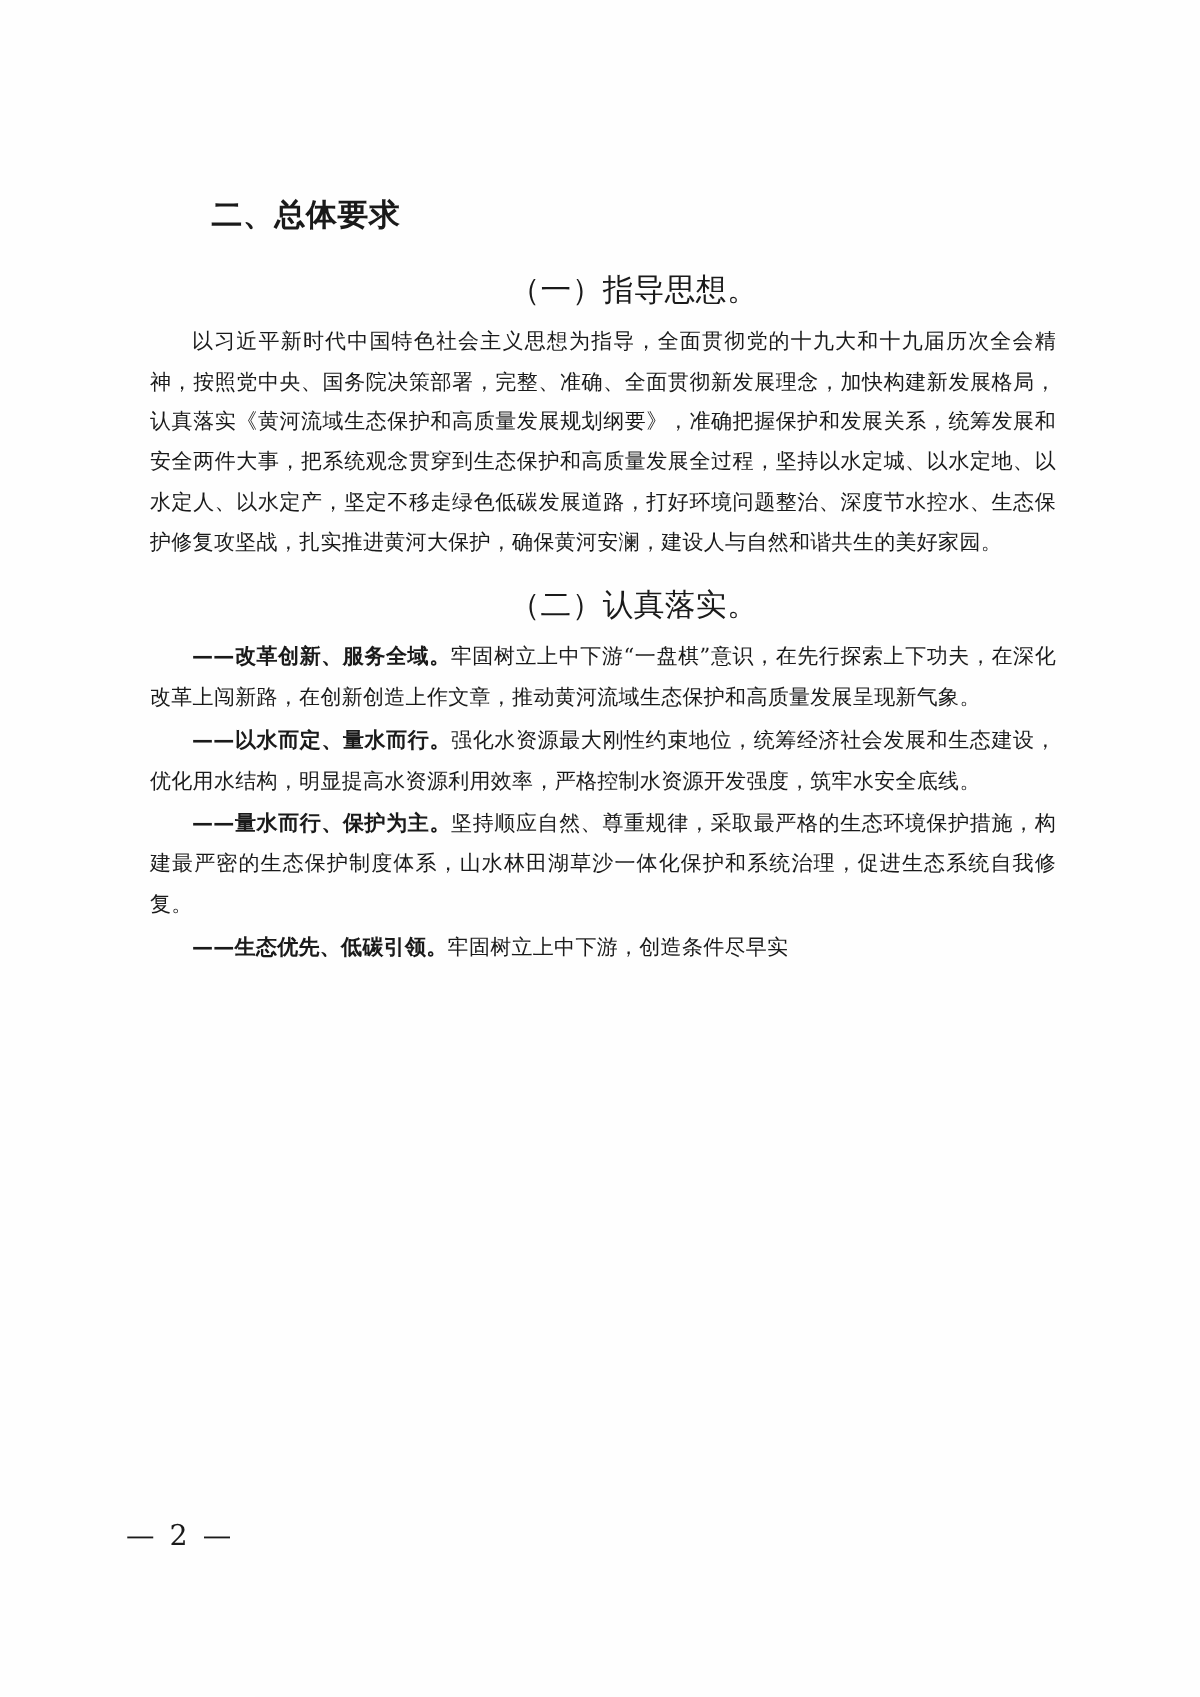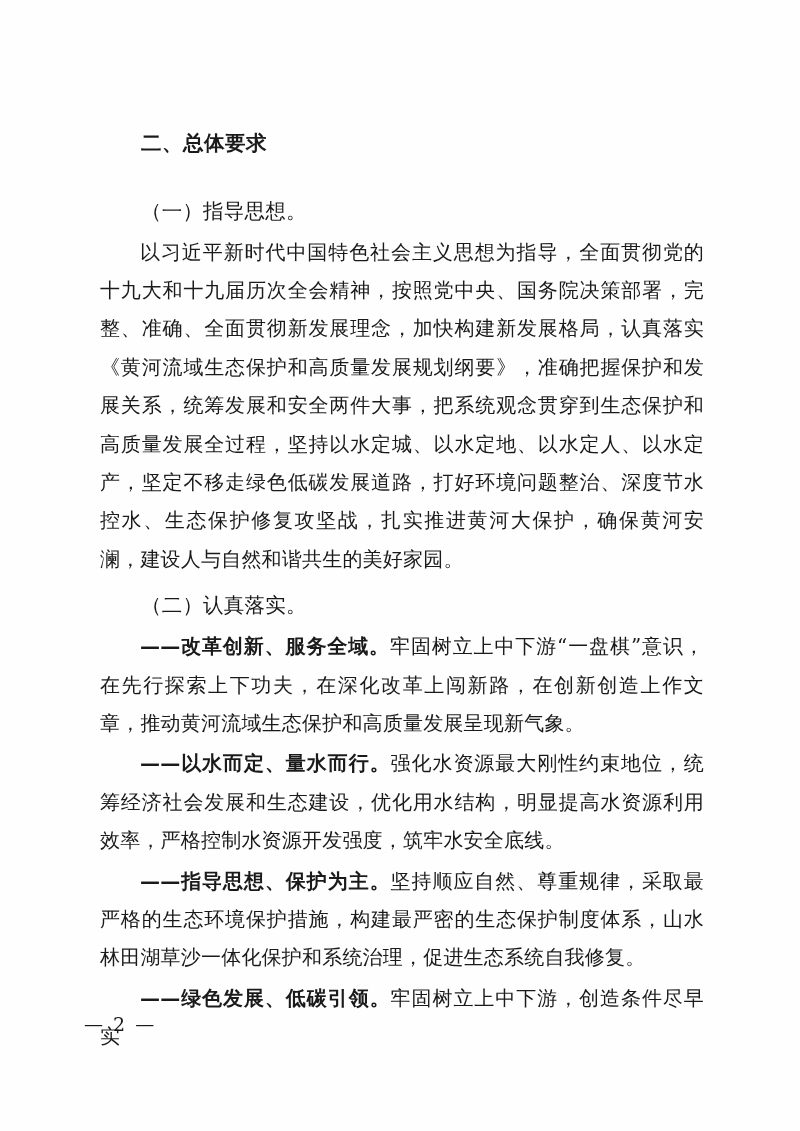--- a/index.html
+++ b/index.html
@@ -26,33 +26,34 @@
     padding: 128px 96px 0 100px;
   }
   .doc-body {
     width: 604px;
   }
   .heading {
     font-size: 20.5px;
     font-weight: bold;
     letter-spacing: 0.5px;
     line-height: 1.55;
-    margin: 0 0 32px 0;
+    margin: 0 0 14px 0;
     text-indent: 2em;
     font-family: "DejaVu Sans", "Liberation Sans", sans-serif;
   }
   .subheading {
     font-size: 20.5px;
     line-height: 1.9;
     margin: 0 0 2px 0;
     text-indent: 2em;
     letter-spacing: 0.2px;
+    text-align: center;
   }
   p.para {
-    font-size: 20px;
+    font-size: 14px;
     line-height: 1.92;
     margin: 0 0 2px 0;
     text-indent: 2em;
     text-align: justify;
     text-justify: inter-ideograph;
     letter-spacing: 0.2px;
   }
   p.para.dashed {
     text-indent: 2em;
   }
@@ -84,20 +85,20 @@
     <p class="para">以习近平新时代中国特色社会主义思想为指导，全面贯彻党的十九大和十九届历次全会精神，按照党中央、国务院决策部署，完整、准确、全面贯彻新发展理念，加快构建新发展格局，认真落实《黄河流域生态保护和高质量发展规划纲要》，准确把握保护和发展关系，统筹发展和安全两件大事，把系统观念贯穿到生态保护和高质量发展全过程，坚持以水定城、以水定地、以水定人、以水定产，坚定不移走绿色低碳发展道路，打好环境问题整治、深度节水控水、生态保护修复攻坚战，扎实推进黄河大保护，确保黄河安澜，建设人与自然和谐共生的美好家园。</p>
 
     <div class="spacer-sm"></div>
 
     <div class="subheading">（二）认真落实。</div>
 
     <p class="para dashed"><span class="bold-lead">——改革创新、服务全域。</span><span>牢固树立上中下游“一盘棋”意识，在先行探索上下功夫，在深化改革上闯新路，在创新创造上作文章，推动黄河流域生态保护和高质量发展呈现新气象。</span></p>
 
     <p class="para dashed"><span class="bold-lead">——以水而定、量水而行。</span><span>强化水资源最大刚性约束地位，统筹经济社会发展和生态建设，优化用水结构，明显提高水资源利用效率，严格控制水资源开发强度，筑牢水安全底线。</span></p>
 
-    <p class="para dashed"><span class="bold-lead">——指导思想、保护为主。</span><span>坚持顺应自然、尊重规律，采取最严格的生态环境保护措施，构建最严密的生态保护制度体系，山水林田湖草沙一体化保护和系统治理，促进生态系统自我修复。</span></p>
+    <p class="para dashed"><span class="bold-lead">——量水而行、保护为主。</span><span>坚持顺应自然、尊重规律，采取最严格的生态环境保护措施，构建最严密的生态保护制度体系，山水林田湖草沙一体化保护和系统治理，促进生态系统自我修复。</span></p>
 
-    <p class="para dashed"><span class="bold-lead">——绿色发展、低碳引领。</span><span>牢固树立上中下游，创造条件尽早实</span></p>
+    <p class="para dashed"><span class="bold-lead">——生态优先、低碳引领。</span><span>牢固树立上中下游，创造条件尽早实</span></p>
 
   </div>
 
   <div class="page-number">— 2 —</div>
 </div>
 
 </body></html>

